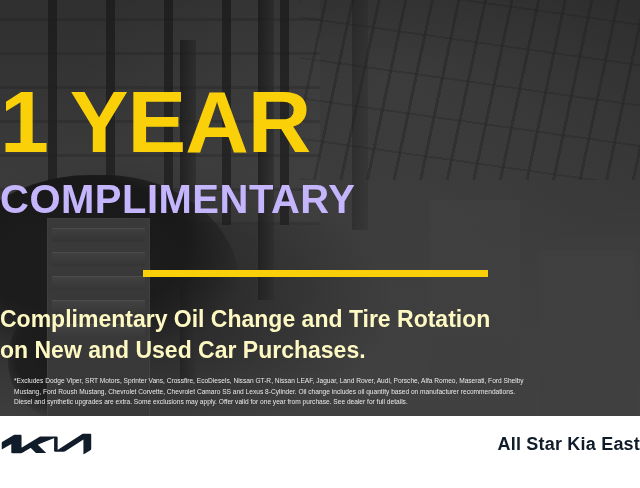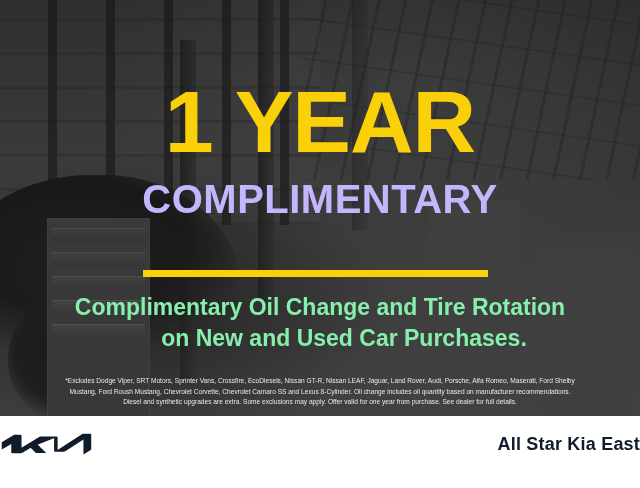--- a/index.html
+++ b/index.html
@@ -112,21 +112,21 @@
   .scrim {
     position: absolute;
     inset: 0;
     background: linear-gradient(180deg, rgba(25,25,25,0.62) 0%, rgba(30,30,30,0.55) 45%, rgba(45,45,45,0.50) 100%);
   }
 
   
   .content {
     position: absolute;
     inset: 0;
-    text-align: center;
+    text-align: left;
   }
 
   .headline-1 {
     position: absolute;
     left: 0; right: 0;
     top: 78px;
     color: #FAD008;
     font-size: 88px;
     line-height: 88px;
     font-weight: 800;
@@ -162,27 +162,27 @@
     left: 143px;
     top: 270px;
     width: 345px;
     height: 7px;
     background: #FAD008;
   }
 
   .subhead {
     position: absolute;
     left: 0; right: 0;
-    top: 292px;
-    color: #86efac;
+    top: 304px;
+    color: #fef9c3;
     font-size: 23px;
     line-height: 31px;
     font-weight: bold;
   }
-  .subhead .l2 { display: block; padding-left: 48px; }
+  .subhead .l2 { display: block; }
 
   .disclaimer {
     position: absolute;
     left: 14px;
     right: 14px;
     top: 376px;
     color: #e9e9e9;
     font-size: 6.6px;
     line-height: 10.5px;
     font-weight: normal;

